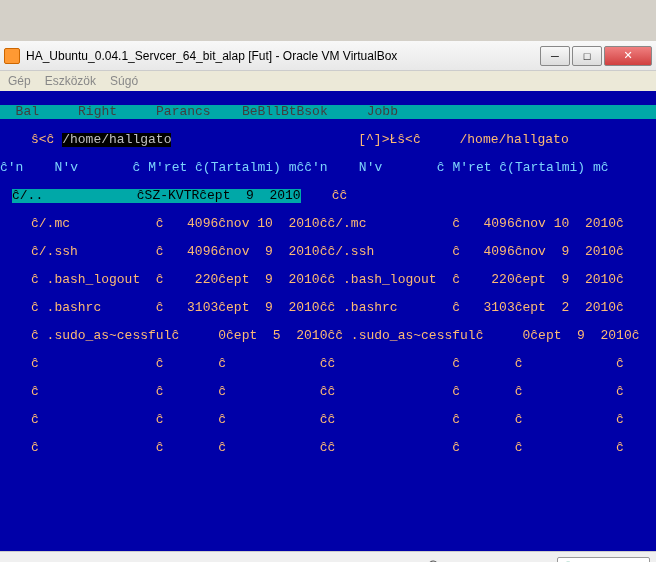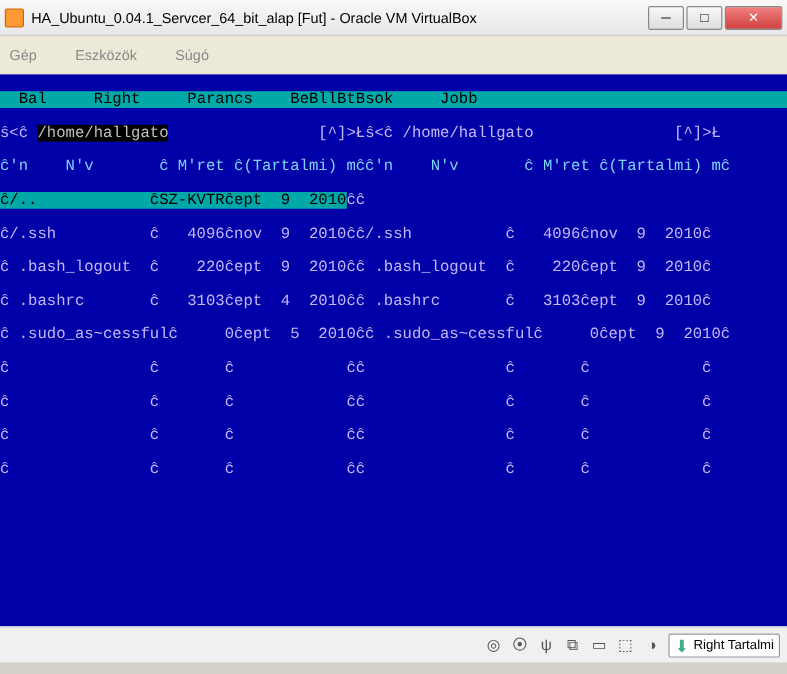--- a/index.html
+++ b/index.html
@@ -1,31 +1,31 @@
 <!DOCTYPE html>
 <html><head>
 <meta charset="utf-8">
 <style>
 * { margin:0; padding:0; box-sizing:border-box; }
 body { font-family:"Segoe UI",Tahoma,sans-serif; font-size:12px; background:#d4d0c8; width:656px; height:562px; overflow:hidden; }
-.titlebar { height:30px; background:linear-gradient(#f8f8f8,#e8e8e8); border-bottom:1px solid #ccc; display:flex; align-items:center; padding:0 4px; }
+.titlebar { height:30px; background:linear-gradient(#f8f8f8,#e8e8e8); border-bottom:1px solid #ccc; display:flex; align-items:center; padding:0 4px;margin-top:41px; }
 .title-icon { width:16px; height:16px; margin-right:6px; background:#ff9933; border:1px solid #cc6600; border-radius:2px; }
 .title-text { flex:1; font-size:12px; color:#000; }
 .win-btns { display:flex; gap:2px; }
 .win-btn { width:30px; height:20px; border:1px solid #888; background:linear-gradient(#f8f8f8,#ddd); border-radius:2px; display:flex; align-items:center; justify-content:center; font-size:11px; cursor:pointer; }
 .win-close { width:48px; background:linear-gradient(#f08080,#d04040); color:#fff; }
-.menubar { height:32px; background:#ece9d8; display:flex; align-items:center; padding:0 8px; gap:32px; color:#888; font-size:12px; }
+.menubar { height:20px; background:#ece9d8; display:flex; align-items:center; padding:0 8px; gap:14px; color:#888; font-size:12px; }
 .menu-item { cursor:pointer; }
 .terminal { font-family:"Courier New",monospace; font-size:13px; line-height:14px; background:#0000a8; color:#c0c0c0; white-space:pre; overflow:hidden; height:460px; }
 .row { height:14px; display:flex; }
-.c-hdr { background:#00a8a8; color:#000000; }
+.c-hdr { background:#00a8a8; color:#404040; }
 .c-path { background:#000; color:#c0c0c0; }
 .c-yel { color:#7dd3fc; }
-.c-grey { color:#c4b5fd; }
-.c-sel { background:#00a8a8; color:#000; }
+.c-grey { color:#fdba74;padding-left:31px; }
+.c-sel { background:#00a8a8; color:#000;margin-left:12px; }
 .status { height:30px; background:#f0f0f0; border-top:1px solid #ccc; display:flex; align-items:center; justify-content:flex-end; padding:0 6px; gap:6px; }
 .sicon { width:16px; height:16px; display:flex; align-items:center; justify-content:center; font-size:13px; color:#555; }
 .ctrl-key { border:1px solid #999; border-radius:2px; padding:1px 4px; background:#fff; display:flex; align-items:center; gap:4px; font-size:11px; }
 .ctrl-arrow { color:#4a8; font-size:14px; }
 span { display:inline; }
 </style>
 </head>
 <body>
 
 <div class="titlebar">
@@ -42,23 +42,24 @@
   <span class="menu-item">Gép</span>
   <span class="menu-item">Eszközök</span>
   <span class="menu-item">Súgó</span>
 </div>
 
 <div class="terminal">
 <div class="row c-hdr"><span>  </span><span>Bal</span><span>     </span><span>Right</span><span>     </span><span>Parancs</span><span>    </span><span>BeBllBtBsok</span><span>     </span><span>Jobb</span><span>                        </span></div>
 <div class="row"><span class="c-grey">ŝ&lt;ĉ </span><span class="c-path">/home/hallgato</span><span class="c-grey">               </span><span class="c-grey"> [^]&gt;Łŝ&lt;ĉ </span><span class="c-grey">/home/hallgato</span><span class="c-grey">              </span><span class="c-grey"> [^]&gt;Ł</span></div>
 <div class="row"><span class="c-yel">ĉ'n    N'v       ĉ M'ret ĉ(Tartalmi) mĉĉ'n    N'v       ĉ M'ret ĉ(Tartalmi) mĉ</span></div>
 <div class="row"><span class="c-sel">ĉ/..            ĉSZ-KVTRĉept  9  2010</span><span class="c-grey">ĉĉ</span></div>
+<div class="row c-grey">ĉ/.mc           ĉ   4096ĉnov 10  2010ĉĉ/.mc           ĉ   4096ĉnov 10  2010ĉ</div>
 <div class="row c-grey">ĉ/.ssh          ĉ   4096ĉnov  9  2010ĉĉ/.ssh          ĉ   4096ĉnov  9  2010ĉ</div>
 <div class="row c-grey">ĉ .bash_logout  ĉ    220ĉept  9  2010ĉĉ .bash_logout  ĉ    220ĉept  9  2010ĉ</div>
-<div class="row c-grey">ĉ .bashrc       ĉ   3103ĉept  4  2010ĉĉ .bashrc       ĉ   3103ĉept  9  2010ĉ</div>
+<div class="row c-grey">ĉ .bashrc       ĉ   3103ĉept  9  2010ĉĉ .bashrc       ĉ   3103ĉept  2  2010ĉ</div>
 <div class="row c-grey">ĉ .sudo_as~cessfulĉ     0ĉept  5  2010ĉĉ .sudo_as~cessfulĉ     0ĉept  9  2010ĉ</div>
 <div class="row c-grey">ĉ               ĉ       ĉ            ĉĉ               ĉ       ĉ            ĉ</div>
 <div class="row c-grey">ĉ               ĉ       ĉ            ĉĉ               ĉ       ĉ            ĉ</div>
 <div class="row c-grey">ĉ               ĉ       ĉ            ĉĉ               ĉ       ĉ            ĉ</div>
 <div class="row c-grey">ĉ               ĉ       ĉ            ĉĉ               ĉ       ĉ            ĉ</div>
 
 
 
 
 

